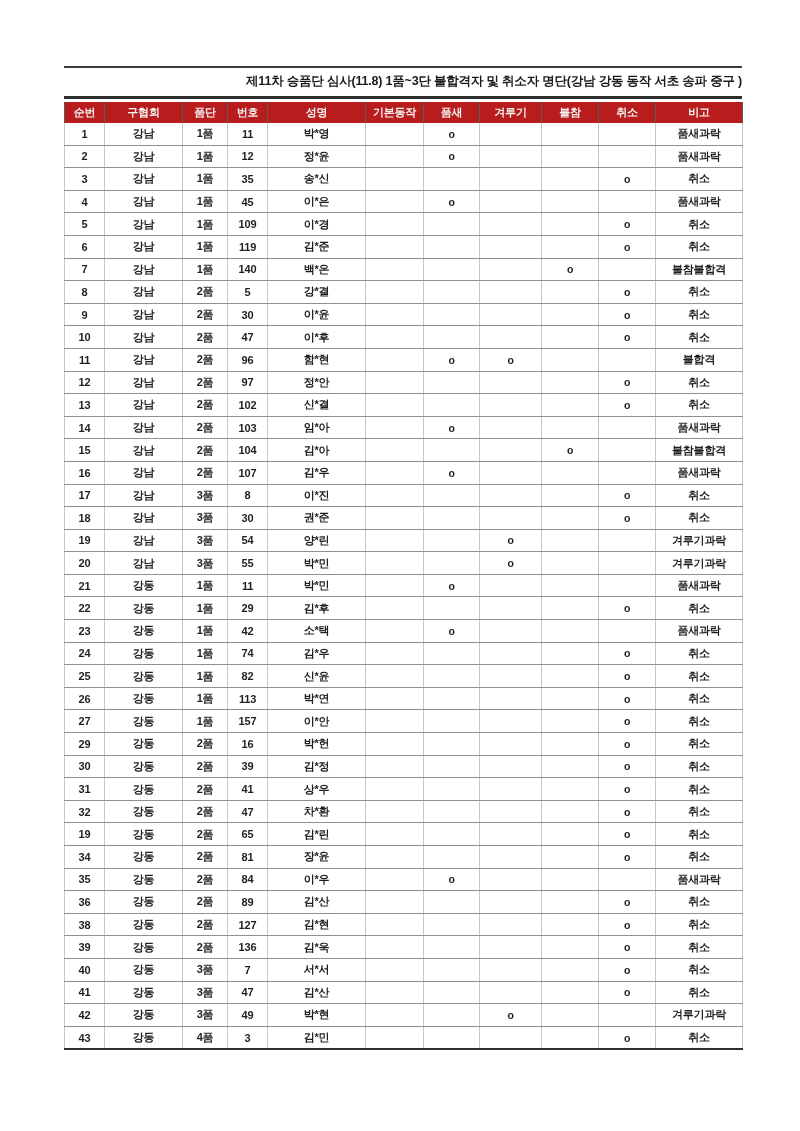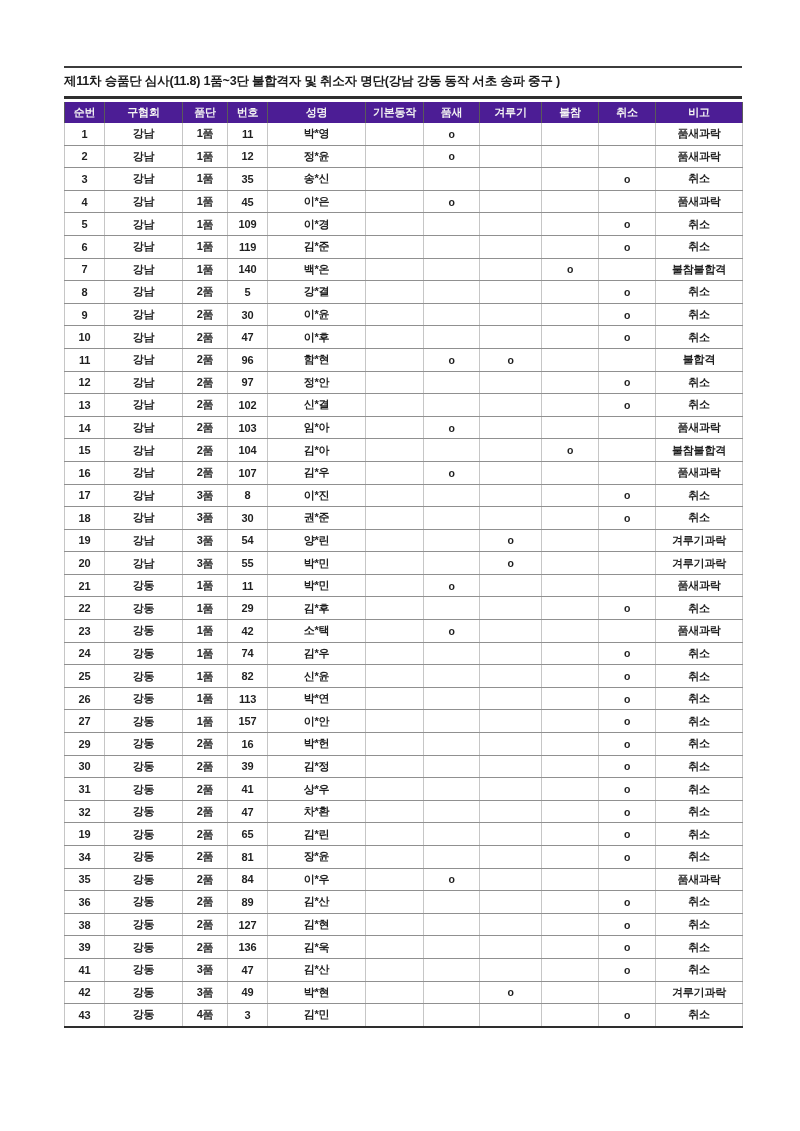--- a/index.html
+++ b/index.html
@@ -18,36 +18,36 @@
   }
   .doc {
     position: absolute;
     left: 64px;
     top: 66px;
     width: 678px;
   }
   .title-bar {
     border-top: 2px solid #3c3c3c;
     border-bottom: 3px solid #2e2e2e;
-    text-align: left;
+    text-align: right;
     font-size: 12.5px;
     font-weight: bold;
     color: #1b1b1b;
     padding: 5px 0 6px 0;
     letter-spacing: -0.2px;
   }
   .gap { height: 3px; }
   table.results {
     border-collapse: collapse;
     table-layout: fixed;
     width: 100%;
     border-bottom: 2.5px solid #2e2e2e;
   }
   table.results thead th {
-    background: #4c1d95;
+    background: #b91c1c;
     color: #f2f2f2;
     font-size: 11px;
     font-weight: bold;
     height: 21px;
     padding: 0;
     border-right: 1px solid #5a5a5a;
     border-left: 1px solid #5a5a5a;
     letter-spacing: -0.2px;
   }
   table.results tbody td {
@@ -581,20 +581,33 @@
             <td>136</td>
             <td>김*욱</td>
             <td class="mark"></td>
             <td class="mark"></td>
             <td class="mark"></td>
             <td class="mark"></td>
             <td class="mark">o</td>
             <td>취소</td>
           </tr>
           <tr>
+            <td>40</td>
+            <td>강동</td>
+            <td>3품</td>
+            <td>7</td>
+            <td>서*서</td>
+            <td class="mark"></td>
+            <td class="mark"></td>
+            <td class="mark"></td>
+            <td class="mark"></td>
+            <td class="mark">o</td>
+            <td>취소</td>
+          </tr>
+          <tr>
             <td>41</td>
             <td>강동</td>
             <td>3품</td>
             <td>47</td>
             <td>김*산</td>
             <td class="mark"></td>
             <td class="mark"></td>
             <td class="mark"></td>
             <td class="mark"></td>
             <td class="mark">o</td>

